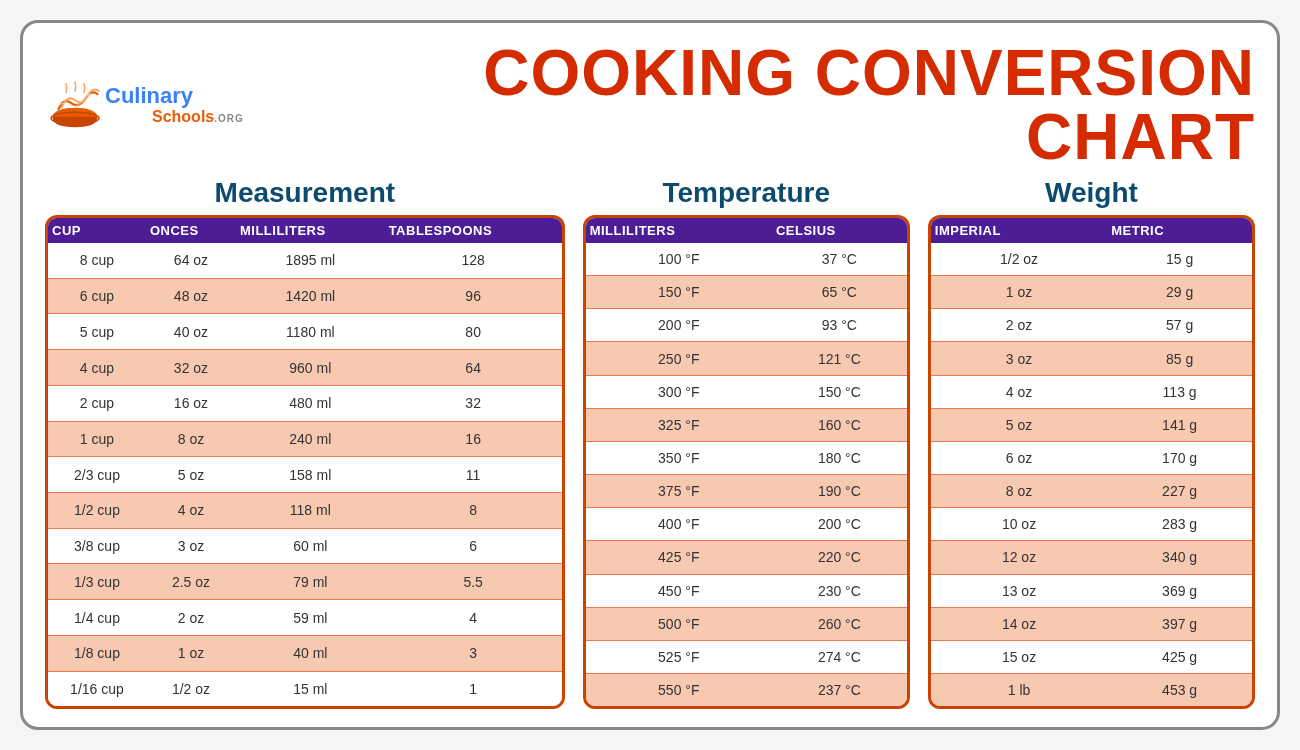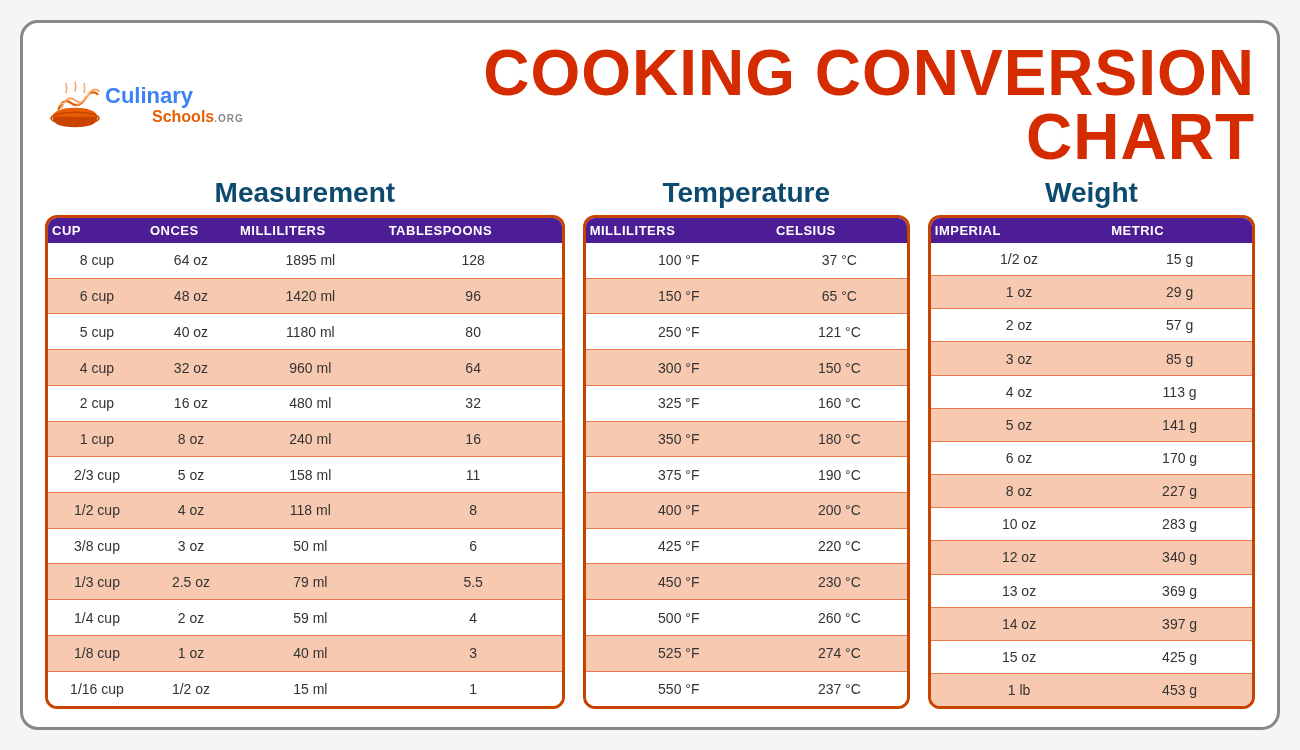--- a/index.html
+++ b/index.html
@@ -223,21 +223,21 @@
             </tr>
             <tr>
               <td>1/2 cup</td>
               <td>4 oz</td>
               <td>118 ml</td>
               <td>8</td>
             </tr>
             <tr>
               <td>3/8 cup</td>
               <td>3 oz</td>
-              <td>50 ml</td>
+              <td>60 ml</td>
               <td>6</td>
             </tr>
             <tr>
               <td>1/3 cup</td>
               <td>2.5 oz</td>
               <td>79 ml</td>
               <td>5.5</td>
             </tr>
             <tr>
               <td>1/4 cup</td>
@@ -273,20 +273,24 @@
         <tbody id="temperature-tbody">
             <tr>
               <td>100 °F</td>
               <td>37 °C</td>
             </tr>
             <tr>
               <td>150 °F</td>
               <td>65 °C</td>
             </tr>
             <tr>
+              <td>200 °F</td>
+              <td>93 °C</td>
+            </tr>
+            <tr>
               <td>250 °F</td>
               <td>121 °C</td>
             </tr>
             <tr>
               <td>300 °F</td>
               <td>150 °C</td>
             </tr>
             <tr>
               <td>325 °F</td>
               <td>160 °C</td>

